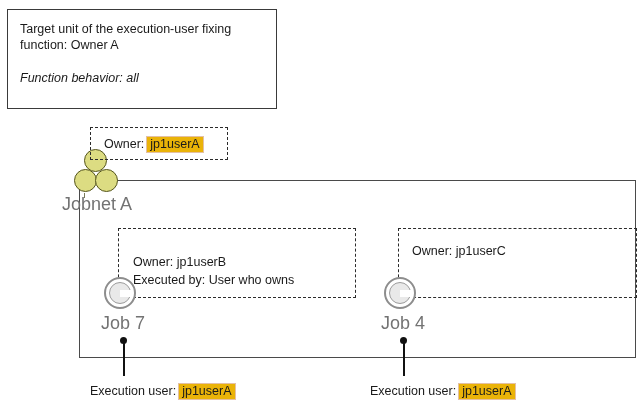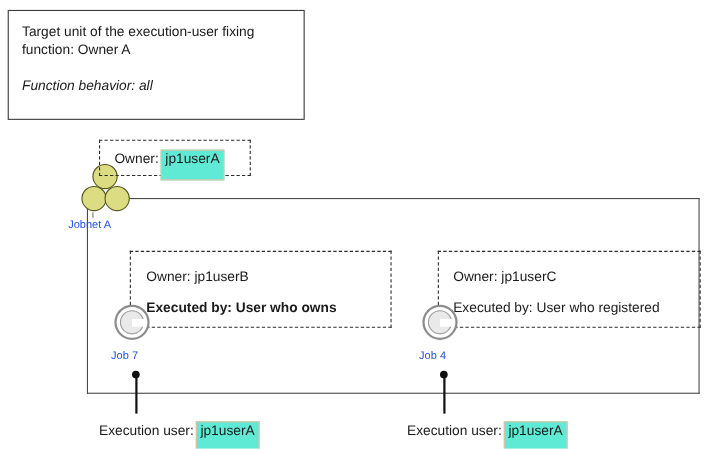--- a/index.html
+++ b/index.html
@@ -34,23 +34,23 @@
     box-sizing: border-box;
   }
   .txt {
     position: absolute;
     font-size: 12.5px;
     line-height: 16px;
     white-space: nowrap;
     color: #1a1a1a;
   }
   .hl {
-    background: #5eead4;
+    background: #eab308;
     border: 1px solid #e3c0a4;
-    padding: 0 3px 12px 3px;
+    padding: 0 3px 1px 3px;
     margin-left: 2px;
   }
 
   
   .line-h {
     position: absolute;
     height: 0;
     border-top: 1.6px solid #4a4a4a;
   }
   .line-v {
@@ -132,24 +132,24 @@
     position: absolute;
     left: 16px;
     top: 13px;
     width: 13px;
     height: 7px;
     background: #ffffff;
   }
 
   .node-label {
     position: absolute;
-    font-size: 10px;
+    font-size: 18px;
     line-height: 15px;
     white-space: nowrap;
-    color: #1d4ed8;
+    color: #737373;
   }
 </style>
 </head>
 <body>
 
 <div id="canvas">
 
   <div class="solid-box" style="left:7px; top:9px; width:270px; height:100px;"></div>
   <div class="txt" style="left:20px; top:21px;">Target unit of the execution-user fixing</div>
   <div class="txt" style="left:20px; top:37px;">function: Owner A</div>
@@ -167,49 +167,45 @@
     <div class="jn-tick"></div>
   </div>
   <div class="node-label" style="left:62px; top:197px;">Jobnet A</div>
 
   <div class="dashed-box" style="left:90px; top:127px; width:138px; height:33px;"></div>
   <div class="txt" style="left:104px; top:136px;">
     <span>Owner:</span><span class="hl">jp1userA</span>
   </div>
 
   <div class="dashed-box" style="left:118px; top:228px; width:238px; height:70px;"></div>
-  <div class="txt" style="left:133px; top:243px;">
+  <div class="txt" style="left:133px; top:254px;">
     <span>Owner:</span>
     <span>jp1userB</span>
   </div>
-  <div class="txt" style="left:133px; top:272px;font-weight:bold;">
+  <div class="txt" style="left:133px; top:272px;">
     <span>Executed by:</span>
     <span>User who owns</span>
   </div>
   <div class="job-icon" style="left:104px; top:277px;">
     <div class="job-ring"></div>
     <div class="job-inner"></div>
     <div class="job-gap"></div>
   </div>
   <div class="node-label" style="left:101px; top:316px;">Job 7</div>
   <div class="drop-dot" style="left:120px; top:337px;"></div>
   <div class="drop-line" style="left:123px; top:340px; height:36px;"></div>
   <div class="txt" style="left:90px; top:383px;">
     <span>Execution user:</span><span class="hl">jp1userA</span>
   </div>
 
   <div class="dashed-box" style="left:398px; top:228px; width:239px; height:70px;"></div>
   <div class="txt" style="left:412px; top:243px;">
     <span>Owner:</span>
     <span>jp1userC</span>
   </div>
-  <div class="txt" style="left:412px; top:272px;">
-    <span>Executed by:</span>
-    <span>User who registered</span>
-  </div>
   <div class="job-icon" style="left:384px; top:277px;">
     <div class="job-ring"></div>
     <div class="job-inner"></div>
     <div class="job-gap"></div>
   </div>
   <div class="node-label" style="left:381px; top:316px;">Job 4</div>
   <div class="drop-dot" style="left:400px; top:337px;"></div>
   <div class="drop-line" style="left:403px; top:340px; height:36px;"></div>
   <div class="txt" style="left:370px; top:383px;">
     <span>Execution user:</span><span class="hl">jp1userA</span>

